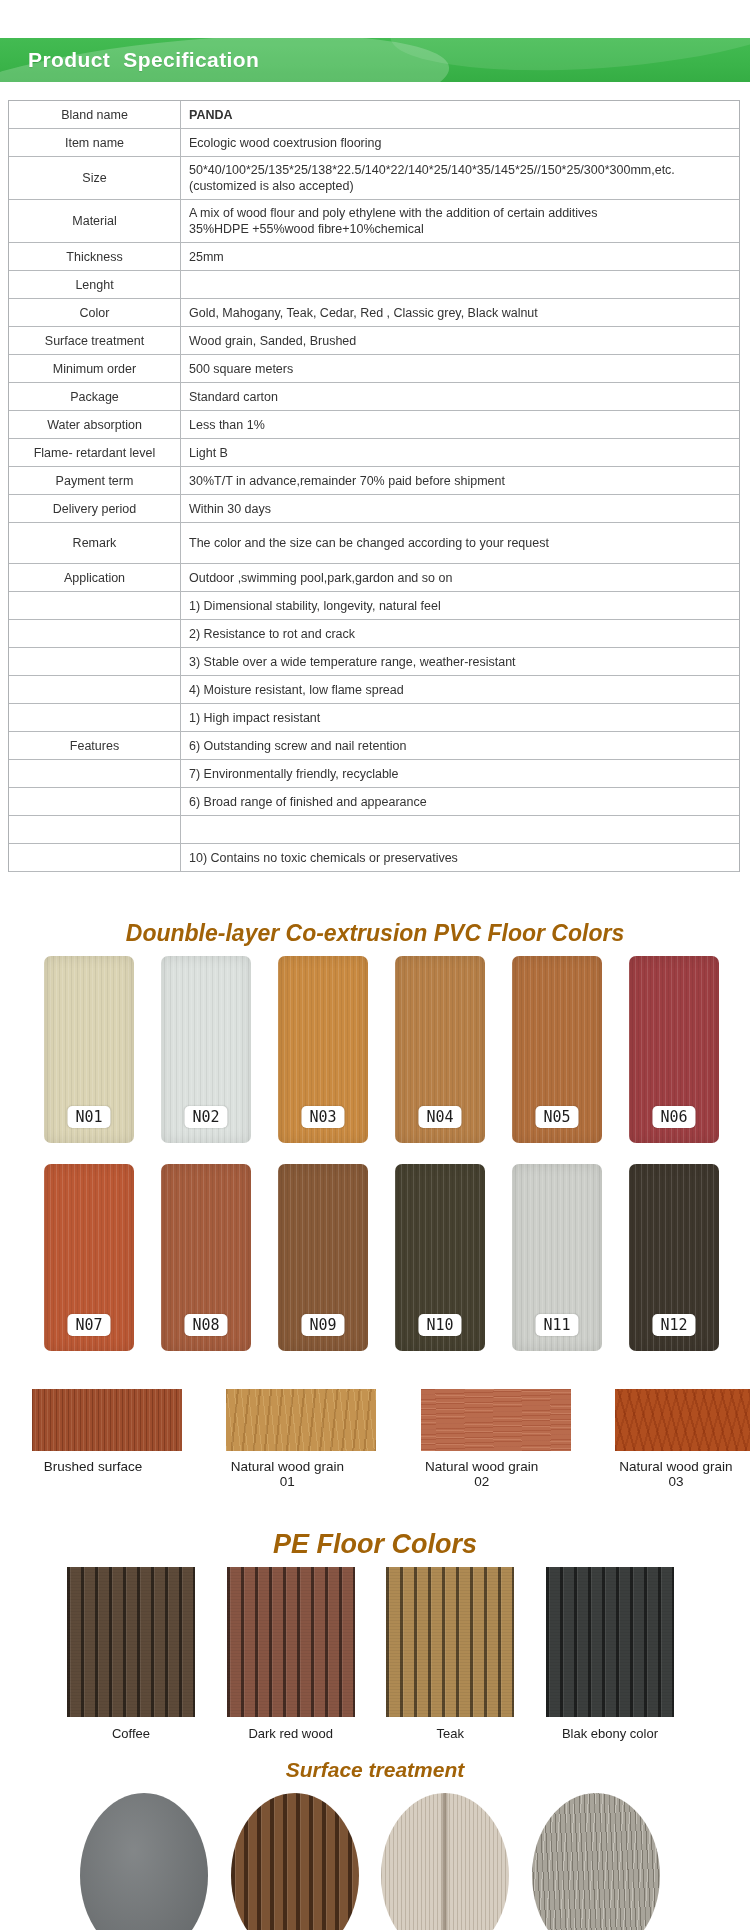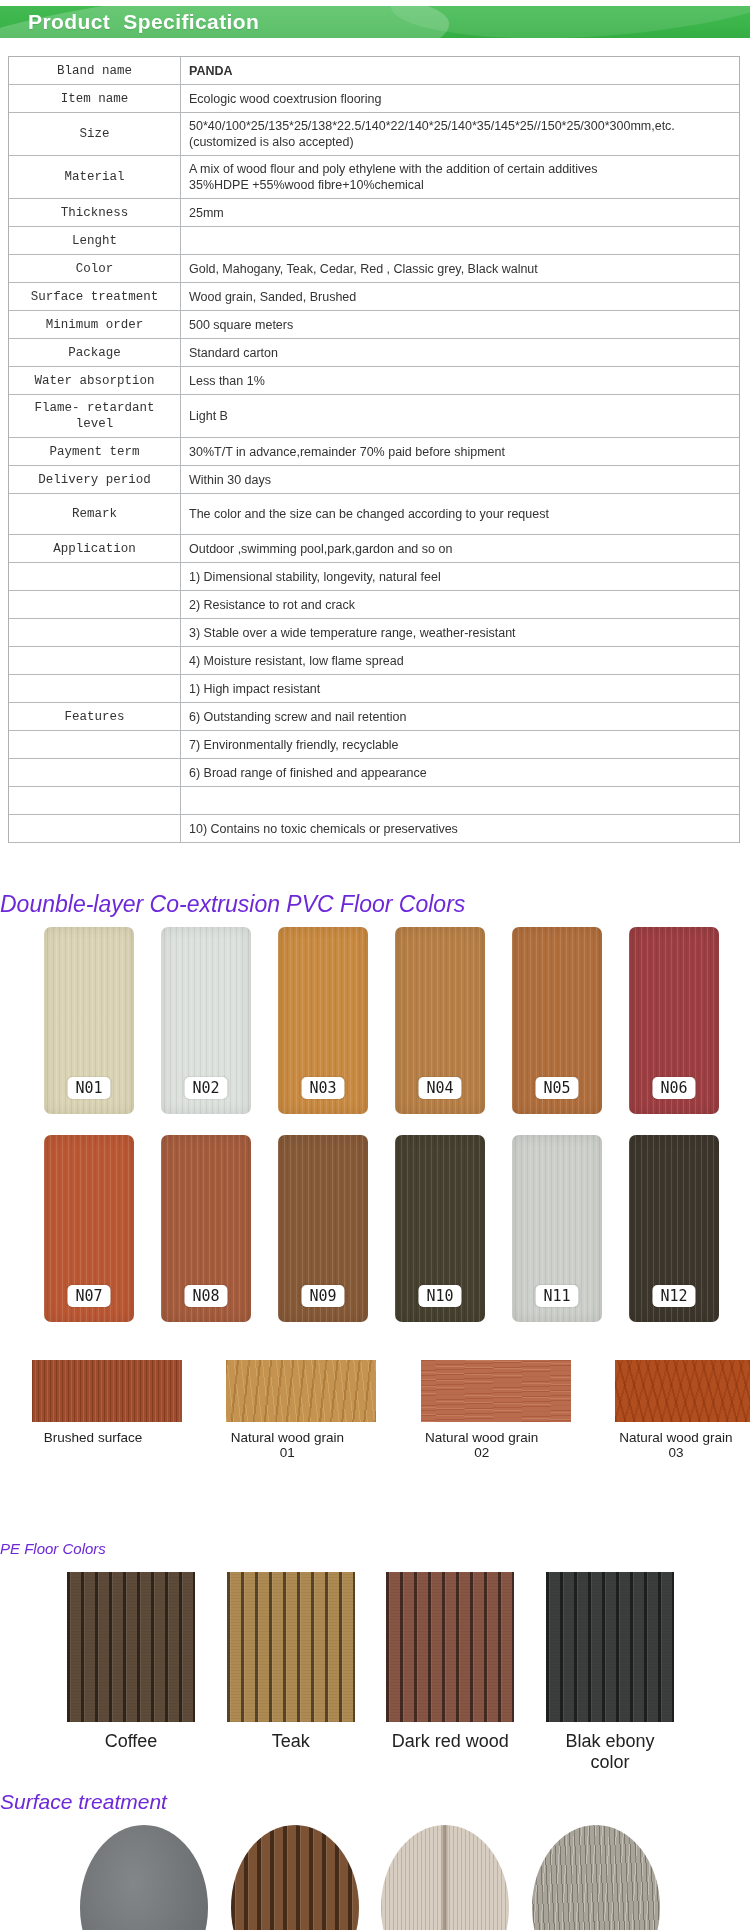--- a/index.html
+++ b/index.html
@@ -5,23 +5,23 @@
   * { margin:0; padding:0; box-sizing:border-box; }
   html,body { background:#ffffff; }
   body {
     width:750px; min-height:1930px; margin:0 auto;
     font-family:"Liberation Sans", sans-serif; color:#333;
   }
 
   
   .header-wrap { padding-top:6px; }
   .header-bar {
-    position:relative; height:32px; overflow:hidden;
+    position:relative; height:44px; overflow:hidden;
     background:linear-gradient(180deg,#43bb52 0%,#3bb44a 60%,#35ad44 100%);
-    display:flex; align-items:center;
+    display:flex; align-items:center;margin-top:32px;
   }
   .header-bar::before {
     content:''; position:absolute; left:-70px; bottom:-58px;
     width:520px; height:100px; border-radius:50%;
     background:rgba(255,255,255,0.20); transform:rotate(-5deg);
   }
   .header-bar::after {
     content:''; position:absolute; right:-60px; top:-60px;
     width:420px; height:90px; border-radius:50%;
     background:rgba(255,255,255,0.10); transform:rotate(-4deg);
@@ -40,35 +40,35 @@
     background:#fff;
   }
   .spec-row {
     display:grid; grid-template-columns:172px 1fr;
     border-bottom:1px solid #b6b9bc;
   }
   .spec-row .cell { font-size:12.5px; line-height:16px; }
   .cell-label {
     border-right:1px solid #b6b9bc;
     display:flex; align-items:center; justify-content:center;
-    text-align:center; padding:5px 6px; min-height:27px; color:#333;font-family:Liberation Mono, monospace;
+    padding:5px 6px; min-height:27px; color:#333;
   }
   .cell-value {
     display:flex; align-items:center;
     padding:5px 8px; white-space:pre-line; color:#333;
   }
   .spec-row.bold .cell-value { font-weight:bold; }
   .spec-row.tall .cell { padding-top:12px; padding-bottom:12px; }
 
   
   .section-title {
-    text-align:left; font-weight:normal; font-style:italic; color:#6d28d9;
+    text-align:center; font-weight:bold; font-style:italic; color:#a16207;
   }
   .title-pvc  { margin-top:46px; font-size:23px; line-height:30px; }
-  .title-pe   { margin-top:74px; font-size:15px; line-height:30px; }
+  .title-pe   { margin-top:40px; font-size:27px; line-height:30px; }
   .title-treat{ margin-top:16px; font-size:21px; line-height:26px; }
 
   
   .pvc-grid {
     margin-top:8px; padding:0 31px 0 44px;
     display:flex; flex-wrap:wrap; column-gap:27px; row-gap:21px;
   }
   .pvc-swatch {
     position:relative; width:90px; height:187px; border-radius:7px;
     box-shadow:inset 0 0 14px rgba(0,0,0,0.10);
@@ -113,21 +113,21 @@
     display:flex; justify-content:space-between;
   }
   .pe-item { width:128px; text-align:center; }
   .pe-img {
     width:128px; height:150px; position:relative;
     background-image:
       repeating-linear-gradient(90deg, rgba(0,0,0,0.50) 0 3px, rgba(255,255,255,0.08) 3px 4px,
         transparent 4px 14px),
       repeating-linear-gradient(0deg, rgba(0,0,0,0.05) 0 1px, transparent 1px 3px);
   }
-  .pe-label { margin-top:9px; font-size:18px; color:#222; }
+  .pe-label { margin-top:9px; font-size:13px; color:#222; }
 
   
   .treat-row {
     margin-top:10px; padding:0 90px 0 80px;
     display:flex; justify-content:space-between;
   }
   .treat-item { width:128px; text-align:center; }
   .treat-circle { width:128px; height:165px; border-radius:50%; }
   .treat-label { margin-top:7px; font-size:13.5px; color:#222; }
   .tex-sanded { background-image:radial-gradient(ellipse at 42% 35%, rgba(255,255,255,0.10), rgba(0,0,0,0.12) 85%); }
@@ -361,27 +361,27 @@
 
   <div class="section-title title-pe">PE Floor Colors</div>
   <div class="pe-grid">
 
       <div class="pe-item">
         <div class="pe-img" style="background-color: rgb(93, 74, 57);"></div>
         <div class="pe-label">Coffee</div>
       </div>
 
       <div class="pe-item">
+        <div class="pe-img" style="background-color: rgb(135, 85, 67);"></div>
+        <div class="pe-label">Dark red wood</div>
+      </div>
+
+      <div class="pe-item">
         <div class="pe-img" style="background-color: rgb(174, 138, 83);"></div>
         <div class="pe-label">Teak</div>
-      </div>
-
-      <div class="pe-item">
-        <div class="pe-img" style="background-color: rgb(135, 85, 67);"></div>
-        <div class="pe-label">Dark red wood</div>
       </div>
 
       <div class="pe-item">
         <div class="pe-img" style="background-color: rgb(59, 62, 61);"></div>
         <div class="pe-label">Blak ebony color</div>
       </div>
     </div>
 
   <div class="section-title title-treat">Surface treatment</div>
   <div class="treat-row">

